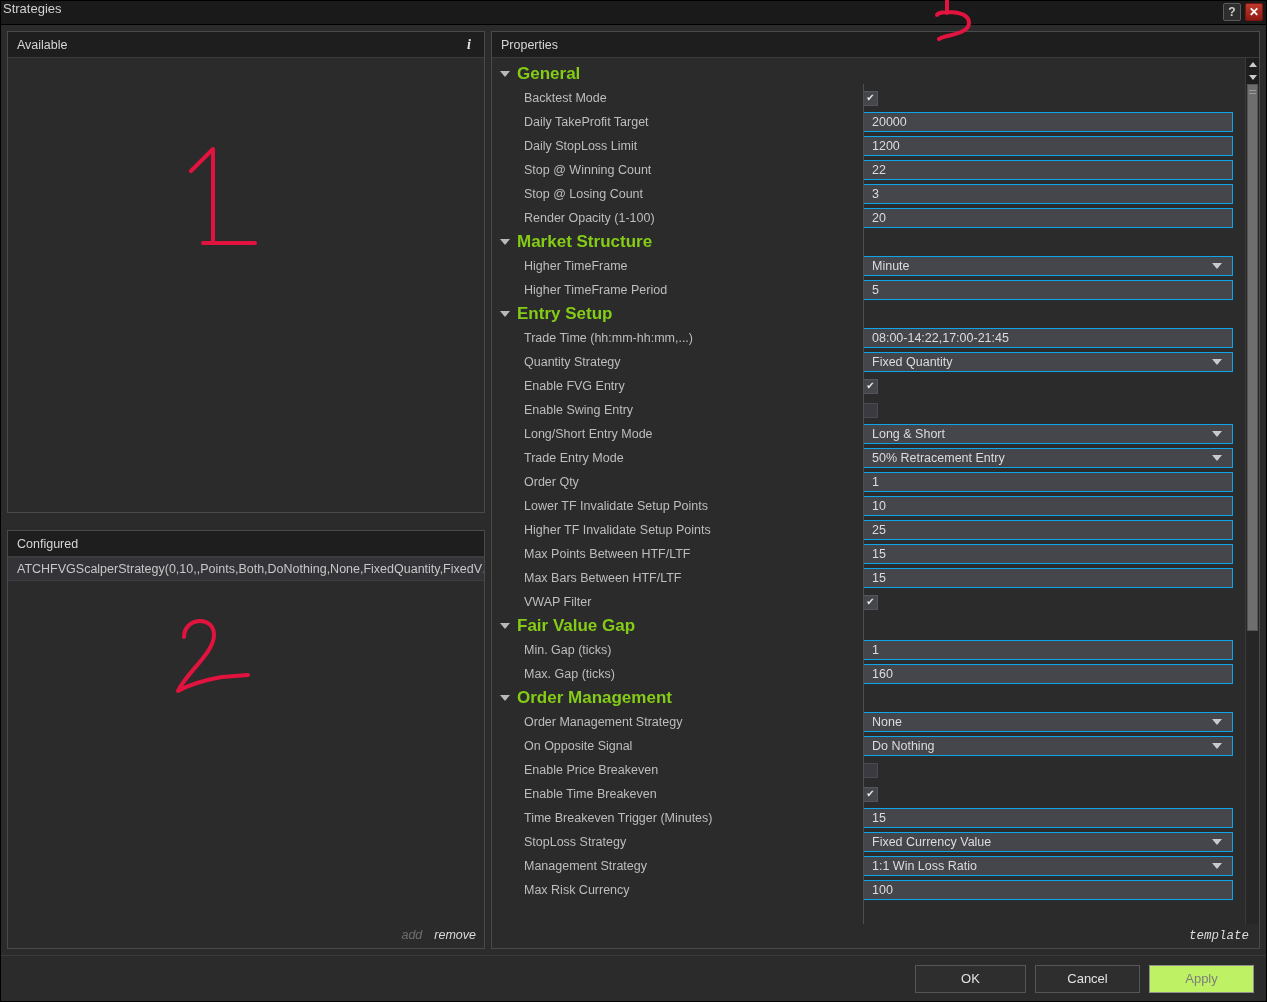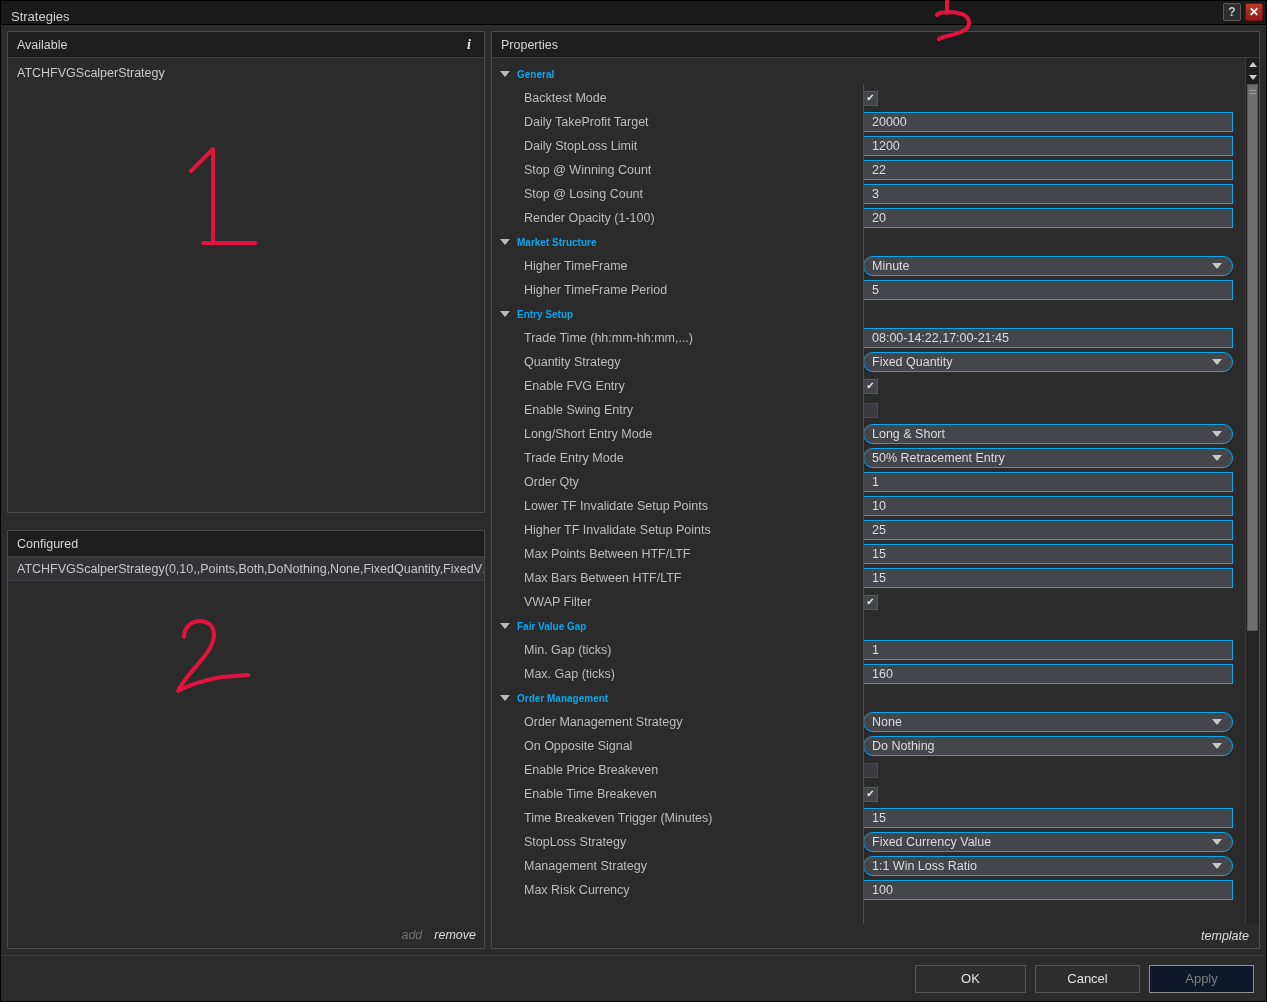--- a/index.html
+++ b/index.html
@@ -14,22 +14,22 @@
     position: absolute; inset: 0;
     background: #2b2b2b;
     border: 1px solid #000;
     display: flex; flex-direction: column;
   }
   
   .titlebar {
     height: 24px; flex: 0 0 24px;
     background: #1a1a1a;
     border-bottom: 1px solid #000;
-    display: flex; align-items: flex-end;
-    padding-left: 10px;
+    display: flex; align-items: flex-start;
+    padding-left: 2px;
     position: relative;
   }
   .titlebar .title {
     color: #d0d0d0; font-size: 13px;
   }
   .tb-buttons {
     position: absolute; right: 3px; top: 2px;
     display: flex; gap: 4px; align-items: center;
   }
   .tb-btn {
@@ -118,21 +118,21 @@
     padding-top: 4px;
   }
   .vdiv {
     position: absolute;
     left: 371px; top: 26px; bottom: 0;
     width: 1px; background: #4e4e52;
   }
   .row { display: flex; align-items: center; height: 24px; }
   .row.section { height: 24px; }
   .sec-label {
-    color: #0ea5e9; font-size: 10px; font-weight: bold;
+    color: #84cc16; font-size: 17px; font-weight: bold;
     display: flex; align-items: center; gap: 7px;
     padding-left: 8px;
   }
   .tri {
     width: 0; height: 0;
     border-left: 5px solid transparent;
     border-right: 5px solid transparent;
     border-top: 6px solid #b9b9b9;
   }
   .lbl {
@@ -145,21 +145,21 @@
   .field {
     flex: 1 1 auto;
     height: 20px;
     background: #45454c;
     border: 1px solid #0ea5e9;
     color: #dcdcdc; font-size: 12.5px;
     display: flex; align-items: center;
     padding: 0 8px;
     white-space: nowrap; overflow: hidden;
   }
-  .field.select { justify-content: space-between; border-radius: 10px; }
+  .field.select { justify-content: space-between; }
   .chev {
     width: 0; height: 0;
     border-left: 5px solid transparent;
     border-right: 5px solid transparent;
     border-top: 6px solid #c9c9c9;
     margin-right: 2px;
   }
   .cbox {
     width: 15px; height: 15px;
     background: #45454c;
@@ -204,40 +204,40 @@
     align-items: center; justify-content: flex-start;
     padding-top: 5px; gap: 2px;
   }
   .grip { width: 7px; height: 1px; background: #9a9a9a; }
 
   
   .tmpl-row {
     height: 24px; flex: 0 0 24px;
     display: flex; align-items: center; justify-content: flex-end;
     padding-right: 10px;
-    font-size: 12.5px; font-style: italic; color: #dcdcdc;
+    font-size: 12.5px; font-style: italic; color: #dcdcdc; font-family: Liberation Mono, monospace;
   }
 
   
   .footer {
     height: 46px; flex: 0 0 46px;
     background: #2b2b2b;
     border-top: 1px solid #3a3a3a;
     display: flex; align-items: center; justify-content: flex-end;
     gap: 9px; padding-right: 12px;
   }
   .btn {
     width: 105px; height: 28px;
     display: flex; align-items: center; justify-content: center;
     font-size: 13px;
     background: #2e2e2e; border: 1px solid #565656; color: #e2e2e2;
   }
   .btn.primary { width: 111px; }
   .btn.disabled {
-    background: #0f172a; border-color: #8f8f8f; color: #7d7d7d;
+    background: #bef264; border-color: #8f8f8f; color: #7d7d7d;
   }
   
   .ann { position: absolute; pointer-events: none; }
 </style>
 </head>
 <body>
 
 <div class="window">
 
   <div class="titlebar">
@@ -251,21 +251,20 @@
   <div class="body">
 
     <div class="left-col">
 
       <div class="panel avail-panel">
         <div class="panel-head">
           <span>Available</span>
           <span class="info-icon">i</span>
         </div>
         <div class="panel-body">
-          <div class="list-item">ATCHFVGScalperStrategy</div>
 
           <svg class="ann" style="left:175px; top:85px;" width="90" height="110" viewBox="0 0 90 110">
             <path d="M8 28 L30 6 L30 100 M20 100 L72 100" stroke="#e3133f" stroke-width="4" fill="none" stroke-linecap="round" stroke-linejoin="round"></path>
           </svg>
         </div>
       </div>
 
       <div class="panel conf-panel">
         <div class="panel-head">
           <span>Configured</span>

